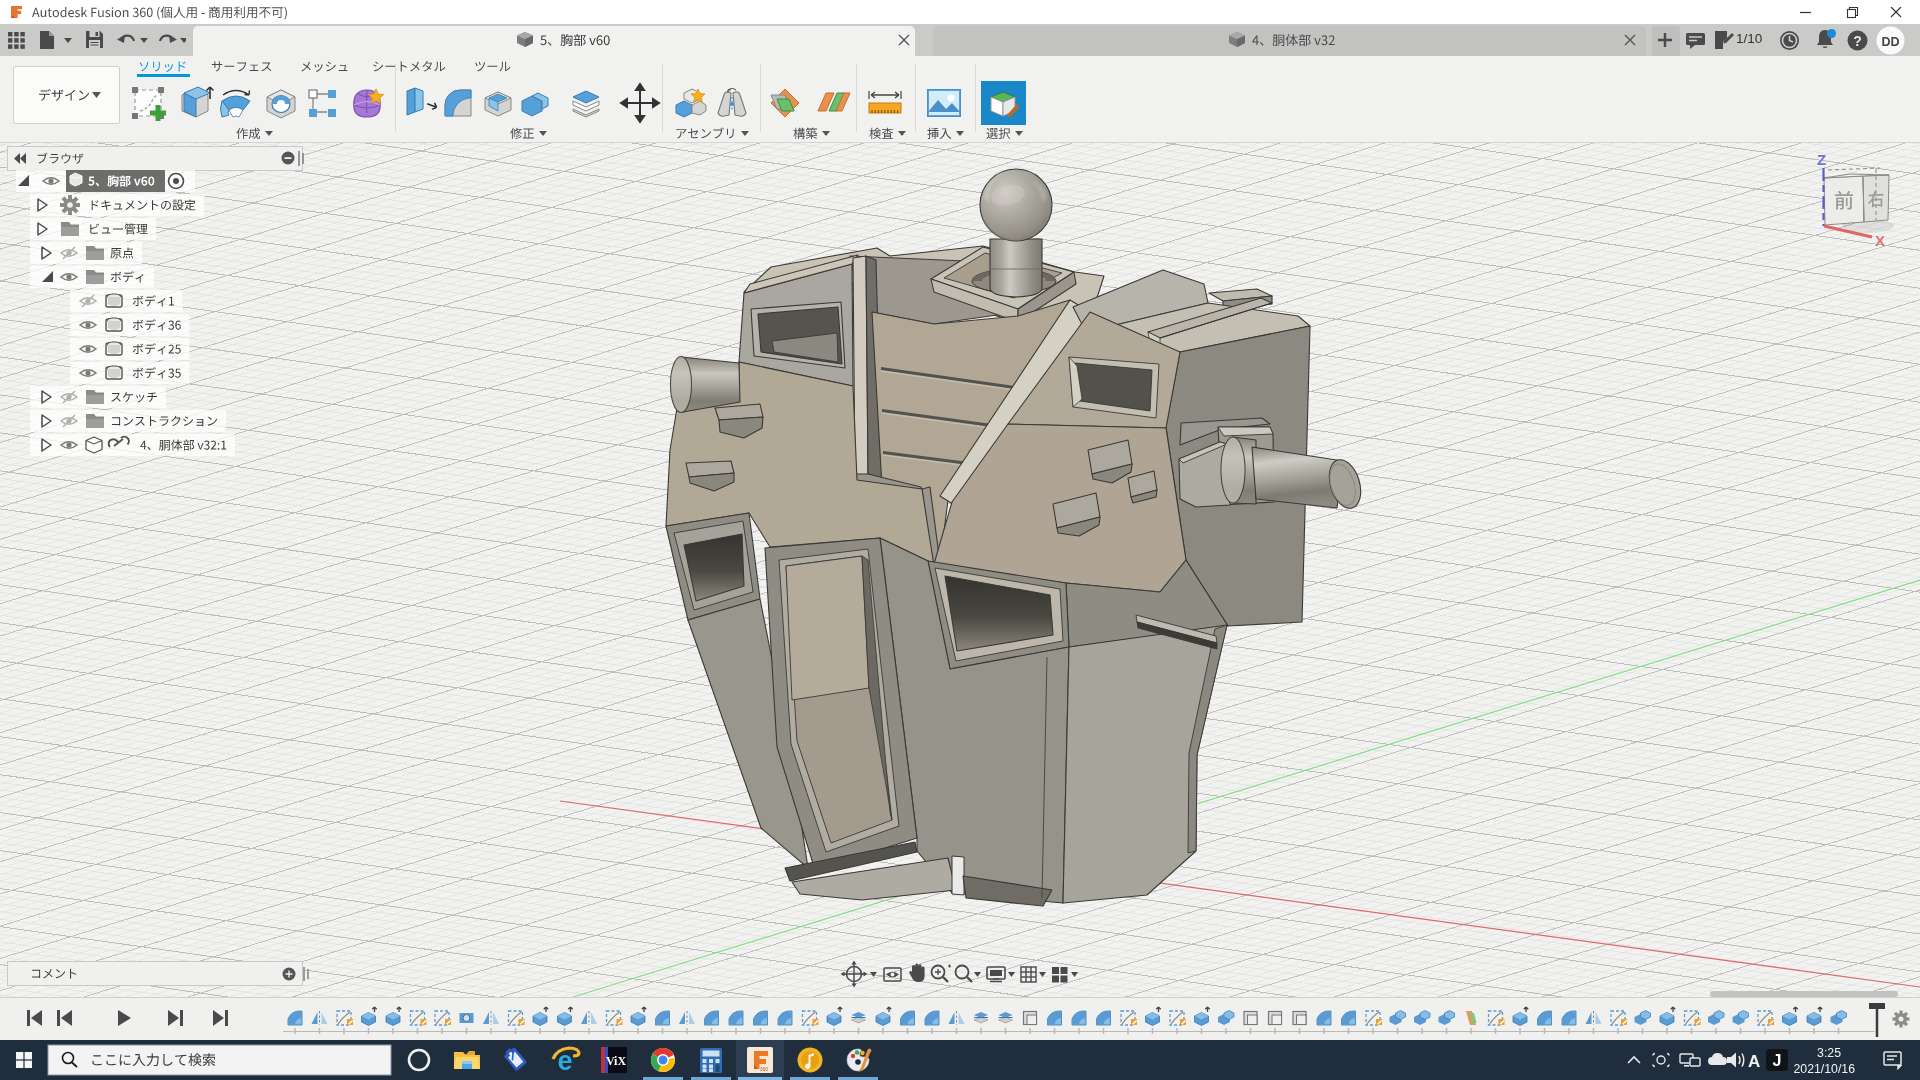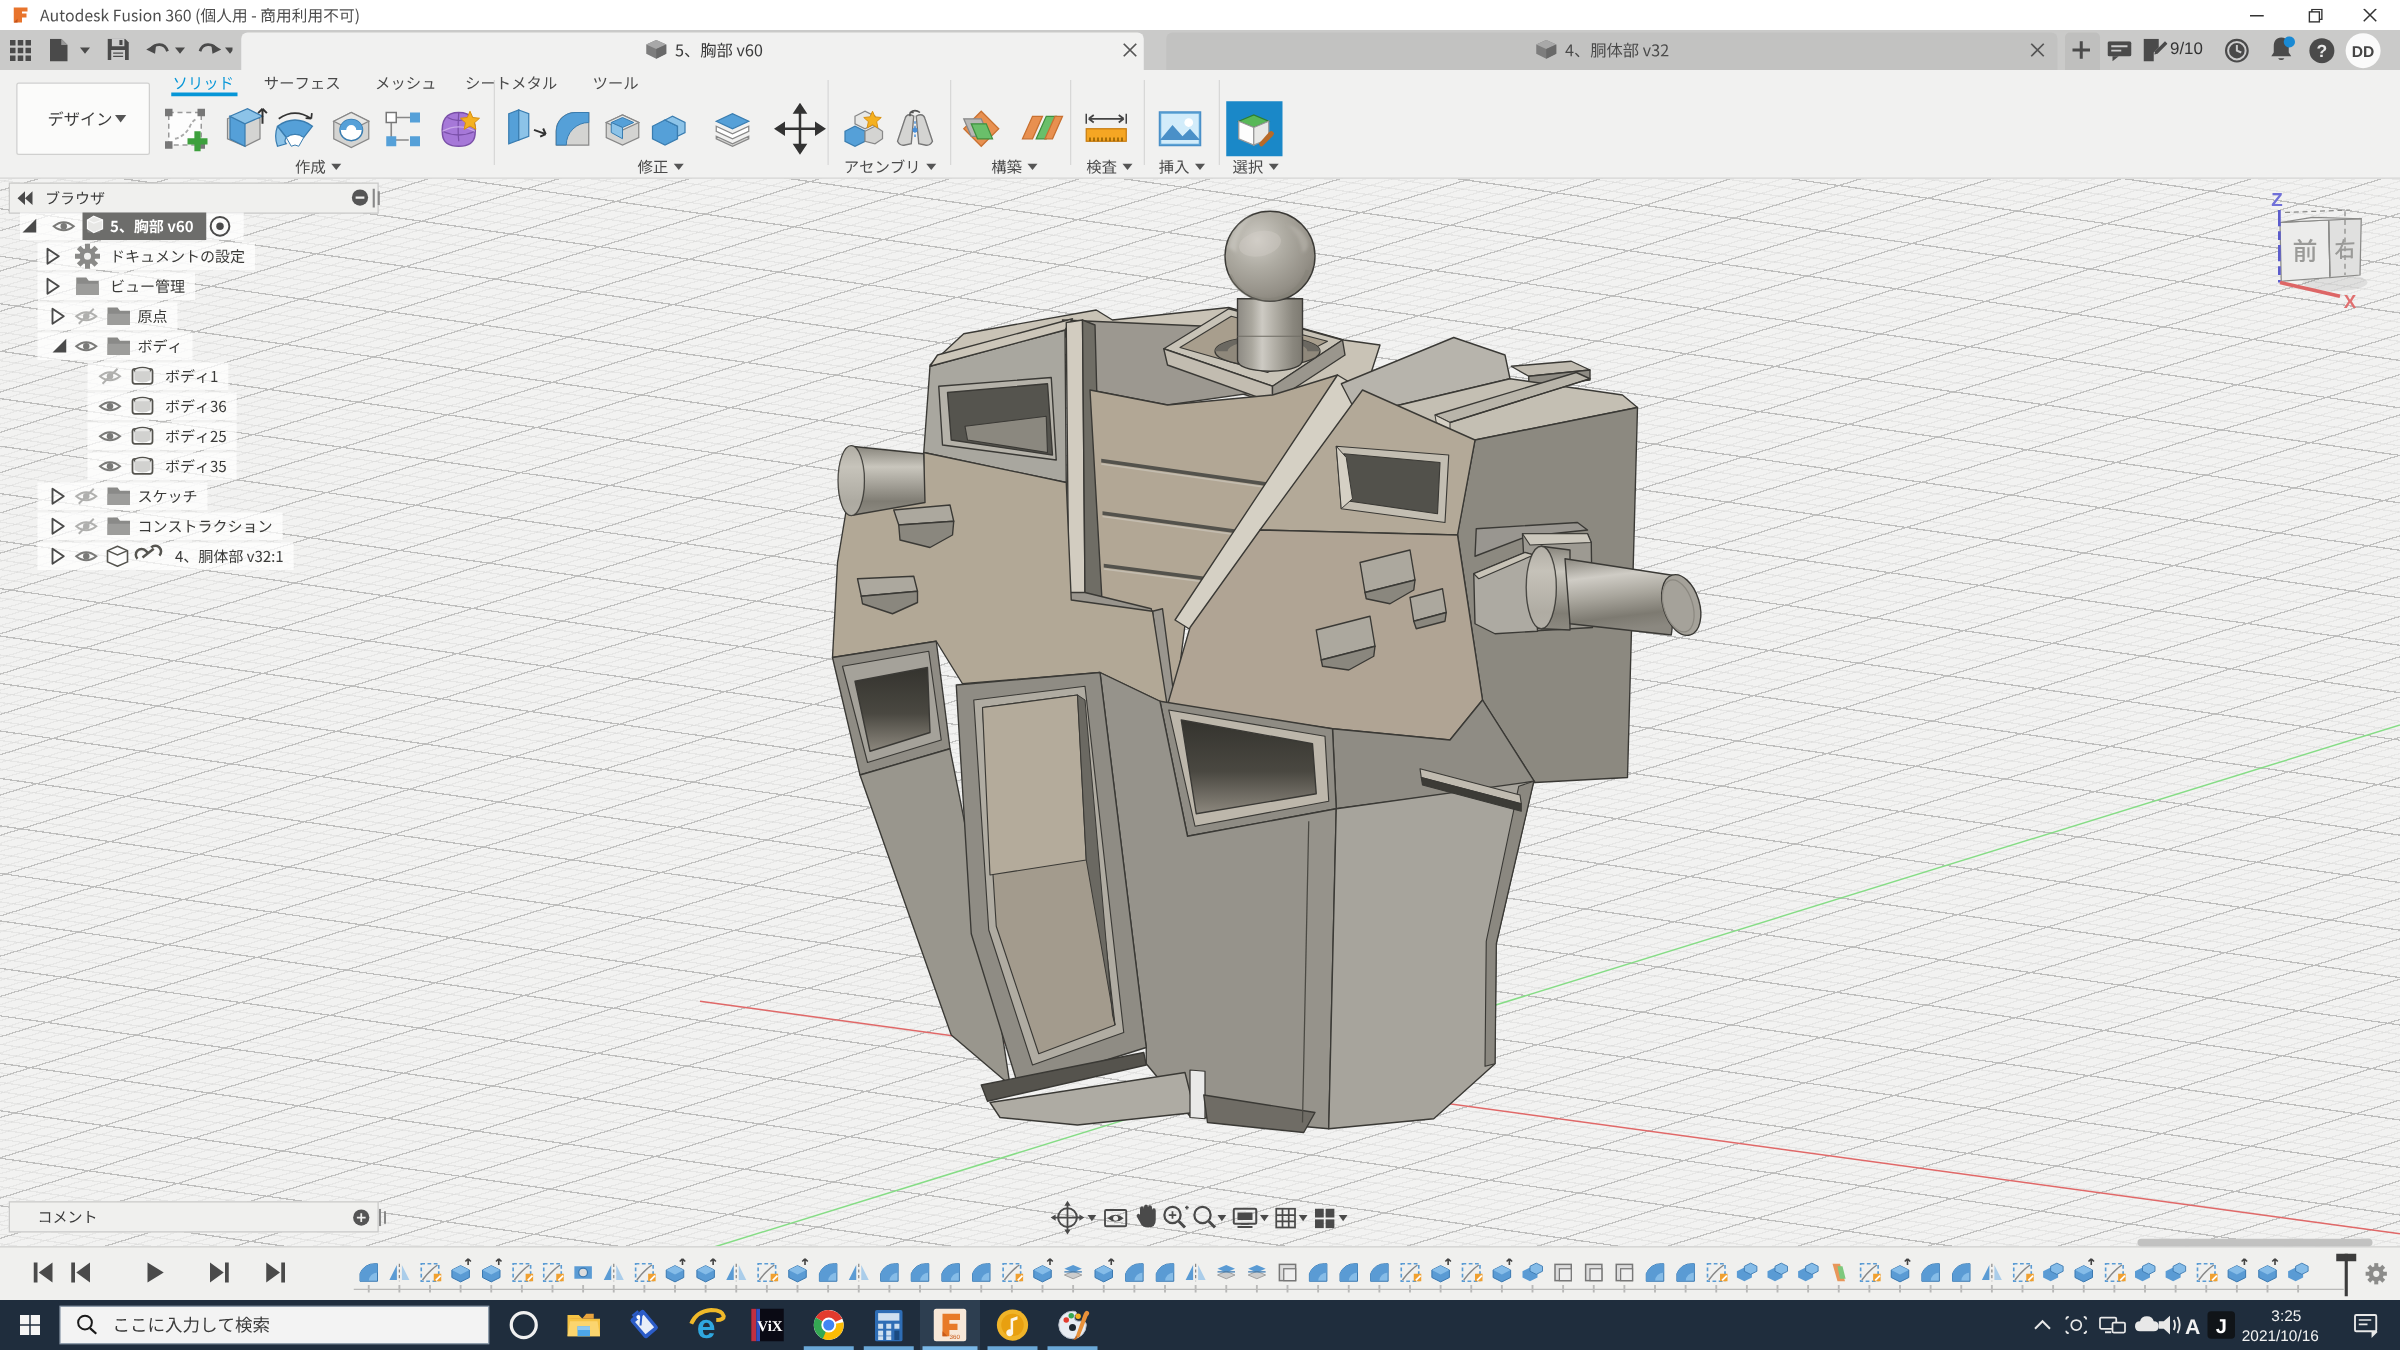--- a/index.html
+++ b/index.html
@@ -256,21 +256,21 @@
 <svg class="abs" style="left:1686px;top:33px;" width="20" height="16" viewBox="0 0 20 16">
       <rect x="0" y="0" width="19" height="12" rx="1.5" fill="#4a4a4a"></rect>
       <path d="M4 12 L4 16 L9 12 Z" fill="#4a4a4a"></path>
       <line x1="3" y1="4" x2="16" y2="4" stroke="#cdcdcd" stroke-width="1.5"></line>
       <line x1="3" y1="7.5" x2="11" y2="7.5" stroke="#cdcdcd" stroke-width="1.5"></line>
     </svg>
 <svg class="abs" style="left:1714px;top:31px;" width="20" height="19" viewBox="0 0 20 19">
       <path d="M1 0 L13 0 L13 7 L9 11 L9 18 L1 18 Z" fill="#4a4a4a"></path>
       <path d="M18 2 L20 4 L12 12 L9.5 12.5 L10 10 Z" fill="#4a4a4a"></path>
     </svg>
-<div class="abs" style="left:1736px;top:31px;font-size:13.5px;color:#333">9/10</div>
+<div class="abs" style="left:1736px;top:31px;font-size:13.5px;color:#333">1/10</div>
 <svg class="abs" style="left:1779px;top:30px;" width="21" height="21" viewBox="0 0 21 21">
       <circle cx="10.5" cy="10.5" r="9.5" fill="#4a4a4a"></circle>
       <circle cx="10.5" cy="10.5" r="7" fill="none" stroke="#cdcdcd" stroke-width="1.6"></circle>
       <path d="M10.5 6 L10.5 10.5 L14 12" stroke="#cdcdcd" stroke-width="1.6" fill="none"></path>
     </svg>
 <svg class="abs" style="left:1814px;top:29px;" width="24" height="22" viewBox="0 0 24 22">
       <path d="M11 1 C7 1,5 4,5 8 L5 13 L3 16 L19 16 L17 13 L17 8 C17 4,15 1,11 1 Z" fill="#4a4a4a"></path>
       <path d="M8.5 17.5 A2.8 2.8 0 0 0 13.5 17.5 Z" fill="#4a4a4a"></path>
       <circle cx="17.5" cy="4.5" r="4.5" fill="#1a8ad4"></circle>
     </svg>

